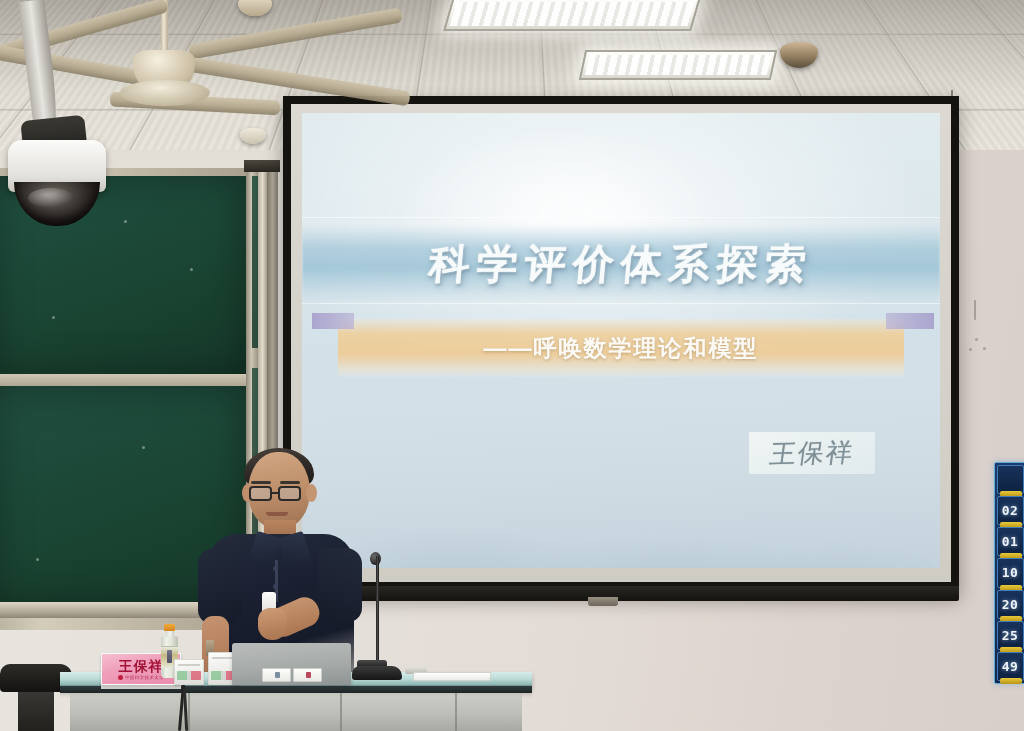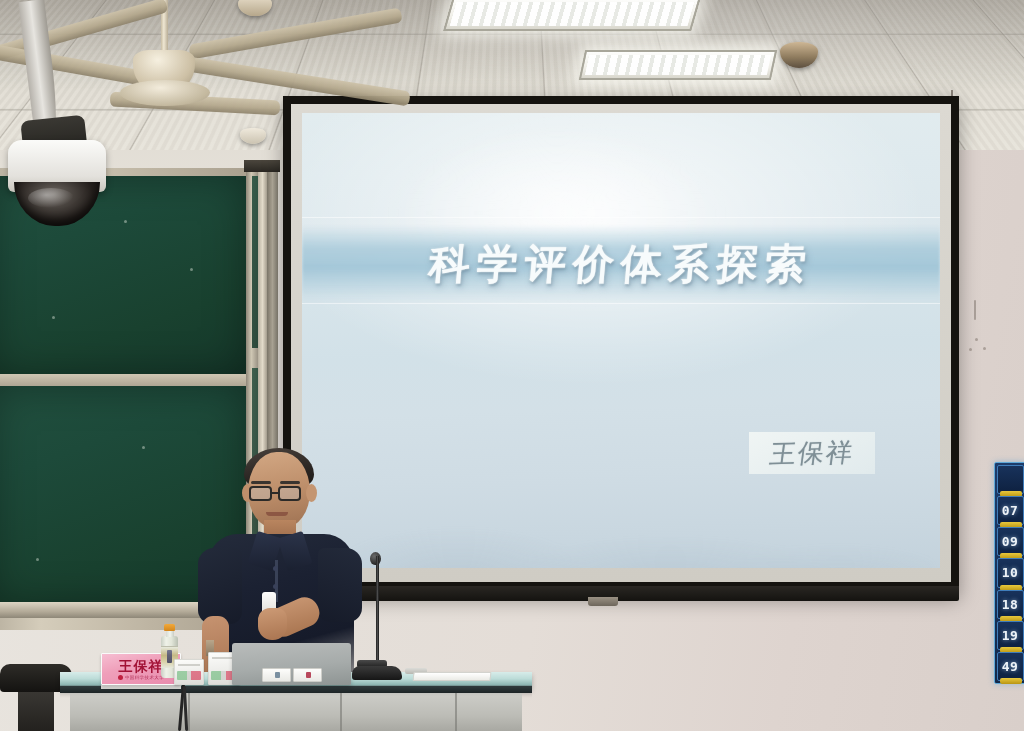--- a/index.html
+++ b/index.html
@@ -443,49 +443,55 @@
   <div class="screen-outer"></div>
   <div class="screen-mat"></div>
 
   <div class="slide">
     <div class="slide-glow"></div>
     <div class="hairline" style="top:104px"></div>
     <div class="band-blue"></div>
     <div class="hairline" style="top:190px"></div>
     <div class="slide-title">科学评价体系探索</div>
 
+    <div class="sub-wrap">
+      <div class="sub-band"></div>
+      <div class="acc-l"></div>
+      <div class="acc-r"></div>
+      <div class="sub-text">——呼唤数学理论和模型</div>
+    </div>
 
     <div class="sig-box">
       <span class="sig-text">王保祥</span>
     </div>
 
     <div class="mountain"></div>
   </div>
 
   <div class="screen-bar"></div>
   <div class="screen-tab"></div>
 
   <div class="numpanel">
     <div class="numcell blank">
       <span></span>
     </div>
     <div class="numcell">
-      <span>07</span>
+      <span>02</span>
     </div>
     <div class="numcell">
-      <span>09</span>
+      <span>01</span>
     </div>
     <div class="numcell">
       <span>10</span>
     </div>
     <div class="numcell">
-      <span>18</span>
+      <span>20</span>
     </div>
     <div class="numcell">
-      <span>19</span>
+      <span>25</span>
     </div>
     <div class="numcell">
       <span>49</span>
     </div>
   </div>
 
   <div class="wallmark" style="left:975px;top:338px;width:3px;height:3px"></div>
   <div class="wallmark" style="left:969px;top:348px;width:3px;height:3px"></div>
   <div class="wallmark" style="left:983px;top:347px;width:3px;height:3px"></div>
   <div class="wallmark" style="left:974px;top:300px;width:2px;height:20px;border-radius:1px"></div>

